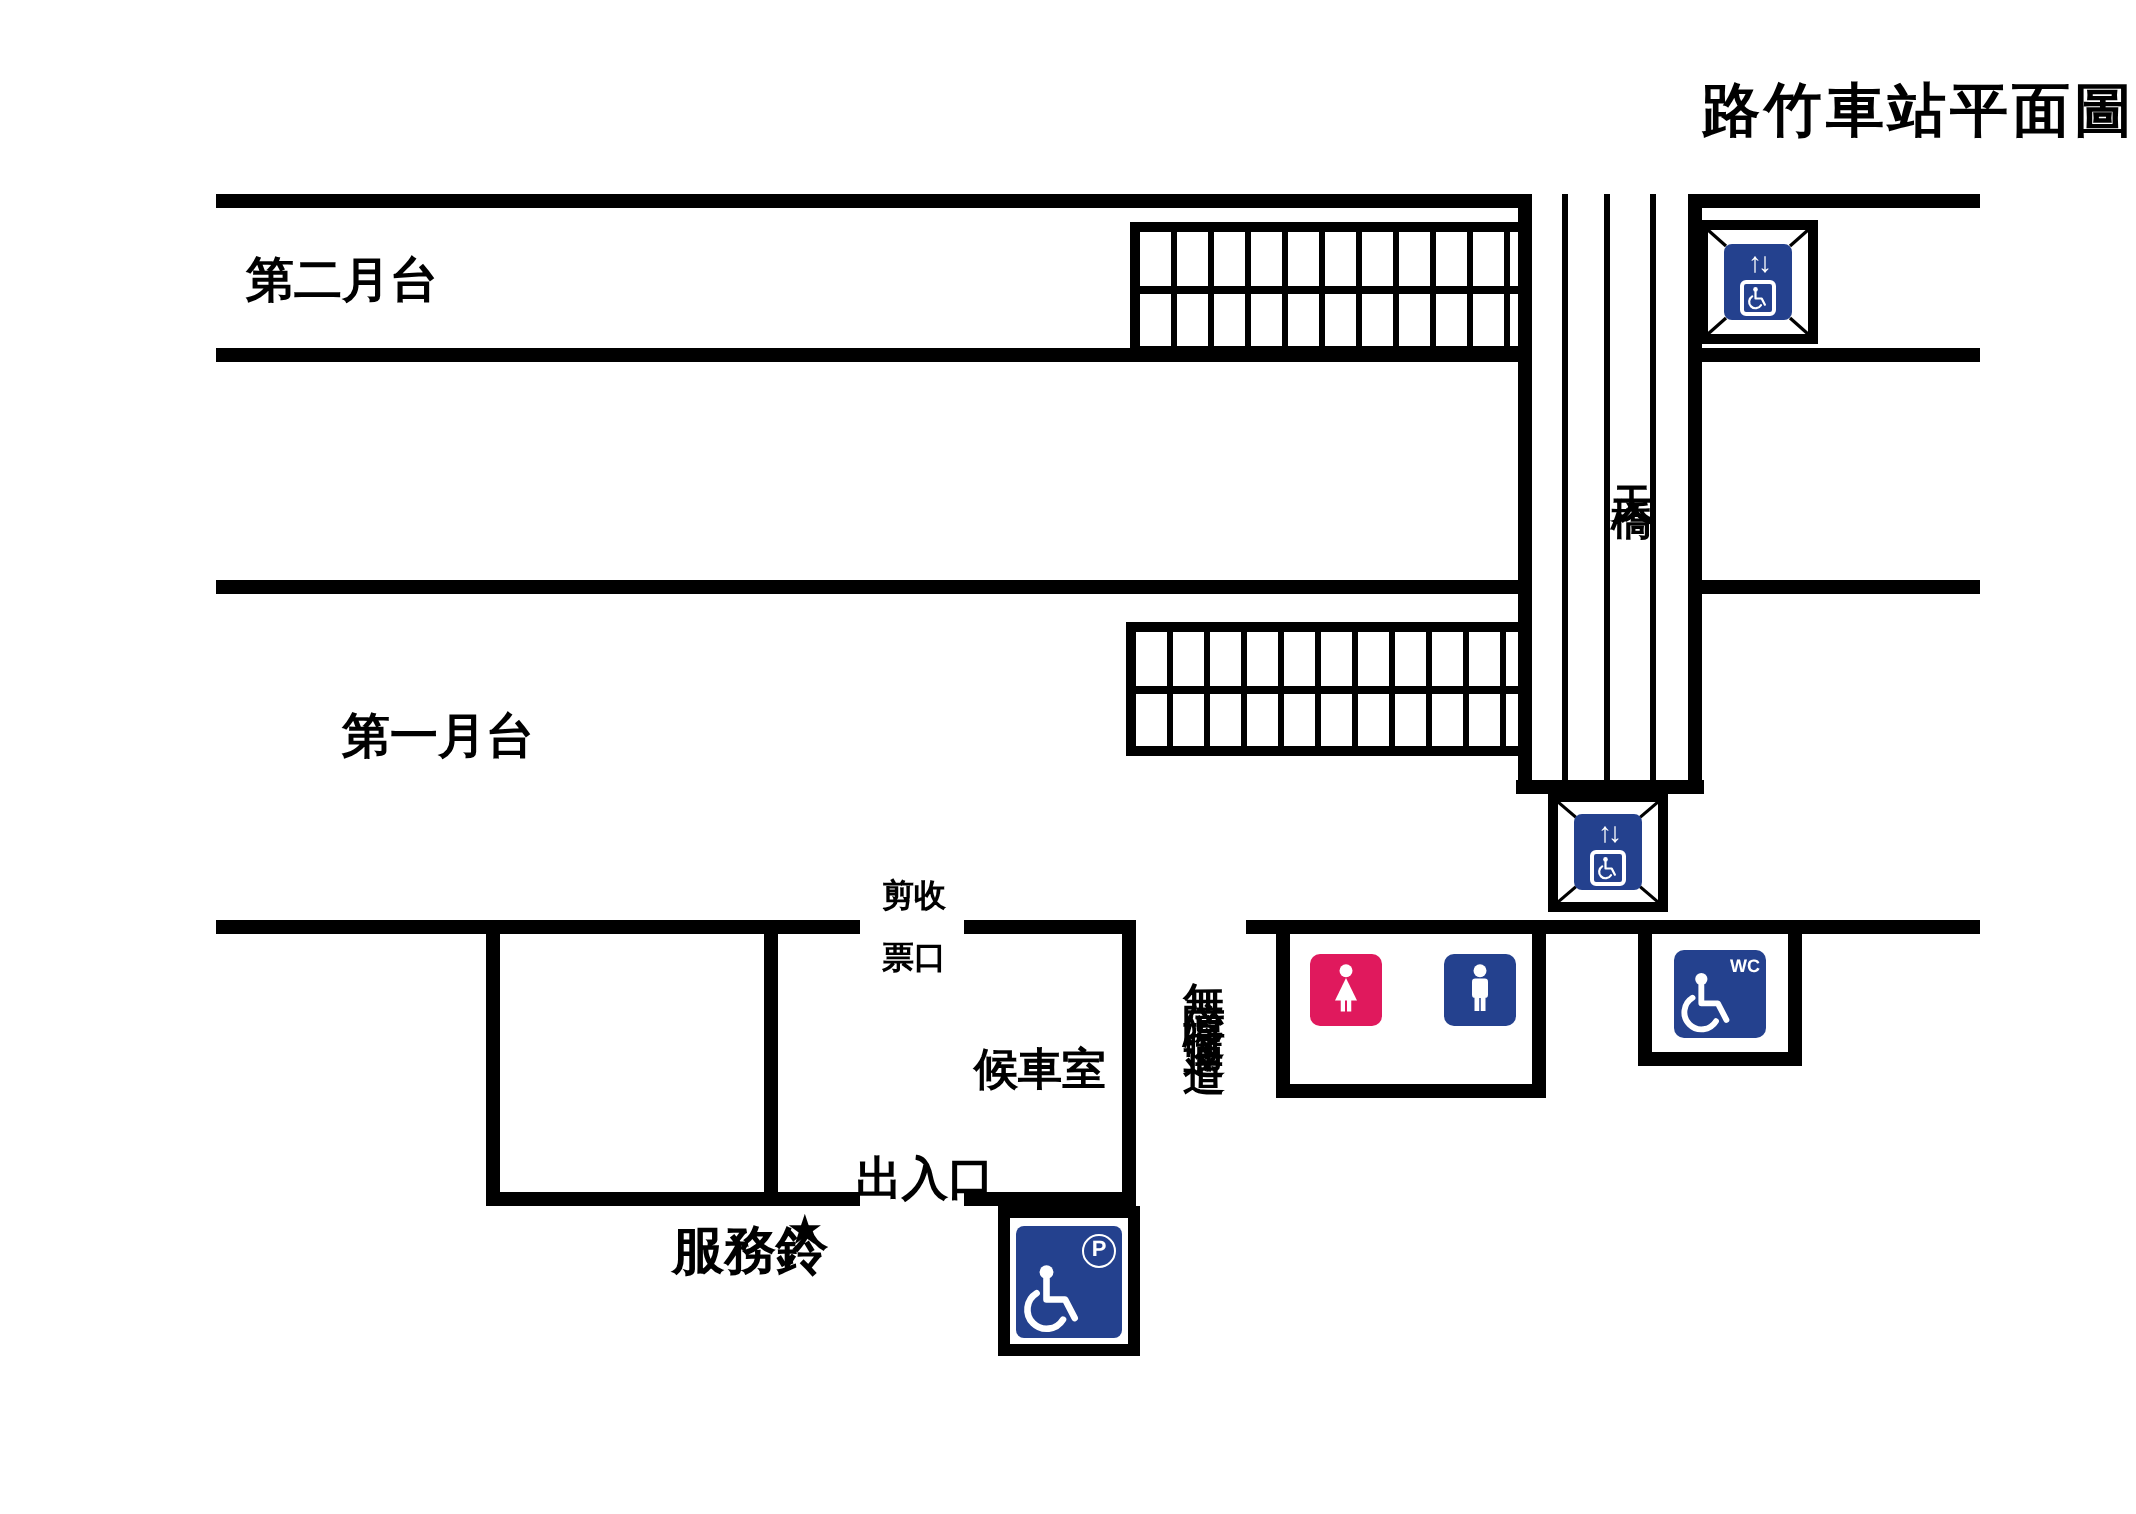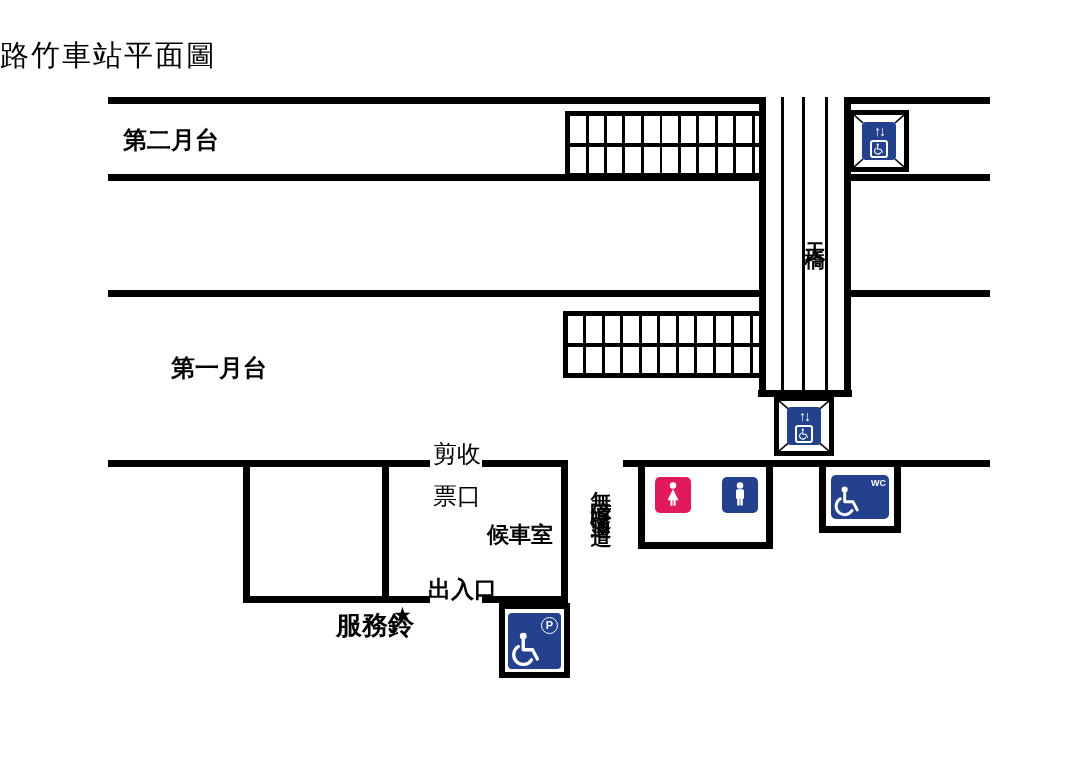--- a/index.html
+++ b/index.html
@@ -1,21 +1,21 @@
 <!DOCTYPE html>
 <html style="--blue: #24418E; --pink: #E0195D;"><head>
 <meta charset="utf-8">
 <style>
   html,body{margin:0;padding:0;background:#fff;}
   #canvas{position:relative;width:1068px;height:757px;background:#fff;overflow:hidden;
           font-family:"Liberation Sans","DejaVu Sans",sans-serif;color:#000;}
   .hline{position:absolute;height:7px;background:#000;}
   .vwall{position:absolute;width:7px;background:#000;}
-  .title{position:absolute;top:36px;left:0;width:100%;text-align:left;
-         font-size:29px;font-weight:400;letter-spacing:2px;}
+  .title{position:absolute;top:36px;left:0;width:100%;text-align:right;
+         font-size:29px;font-weight:700;letter-spacing:2px;}
   .plat-label{position:absolute;font-size:24px;font-weight:700;}
   
   .stairs{position:absolute;border:5px solid #000;
     background:linear-gradient(#000,#000) 0 50%/100% 4px no-repeat,
                repeating-linear-gradient(90deg,transparent 0 15.5px,#000 15.5px 18.5px) #fff;}
   
   .bridge{position:absolute;left:759px;top:97px;width:92px;height:300px;background:#fff;}
   .bridge .wall{position:absolute;top:0;width:7px;height:293px;background:#000;}
   .bridge .lane{position:absolute;top:0;width:3px;height:293px;background:#000;}
   .bridge .cap{position:absolute;left:-1px;top:293px;width:94px;height:7px;background:#000;}
@@ -32,33 +32,33 @@
              text-align:center;margin-top:3px;letter-spacing:-2px;}
   .ev-wcbox{width:14px;height:14px;border:2px solid #fff;border-radius:3px;
             margin:2px auto 0;display:flex;align-items:center;justify-content:center;}
   
   .room{position:absolute;border:7px solid #000;background:#fff;}
   .office-label{position:absolute;left:243px;top:492px;width:146px;text-align:center;
                 font-size:25px;font-weight:700;line-height:41px;}
   .waiting-label{position:absolute;left:484px;top:520px;width:72px;text-align:center;
                  font-size:22px;font-weight:700;}
   .gate-label{position:absolute;left:431px;top:438px;width:52px;text-align:center;
-              font-size:24px;font-weight:400;}
+              font-size:16px;font-weight:700;}
   .gate-label div{margin-bottom:10px;}
   .entrance-label{position:absolute;left:428px;top:574px;font-size:23px;font-weight:700;}
   .bell-label{position:absolute;left:336px;top:608px;font-size:26px;font-weight:700;}
   .bell-star{position:absolute;left:393px;top:603px;font-size:21px;}
   
   .icon-sq{position:absolute;width:36px;height:36px;border-radius:5px;
            display:flex;align-items:center;justify-content:center;}
   .pink{background:var(--pink,#E0195D);}
   .blue{background:var(--blue,#24418E);}
   .signbox{position:absolute;border:7px solid #000;background:#fff;
            display:flex;align-items:center;justify-content:center;}
-  .wc-blue{position:relative;width:58px;height:44px;border-radius:5px;
+  .wc-blue{position:relative;width:46px;height:44px;border-radius:5px;
            background:var(--blue,#24418E);}
   .wc-blue svg{position:absolute;left:1px;bottom:2px;}
   .wc-label{position:absolute;top:3px;right:3px;color:#fff;font-size:9px;font-weight:700;}
   .pk-blue{position:relative;width:53px;height:56px;border-radius:4px;
            background:var(--blue,#24418E);}
   .pk-blue svg{position:absolute;left:1px;bottom:2px;}
   .p-badge{position:absolute;top:4px;right:3px;width:15px;height:15px;border:1.5px solid #fff;
            border-radius:50%;color:#fff;font-size:11px;font-weight:700;line-height:15px;
            text-align:center;}
 </style>

